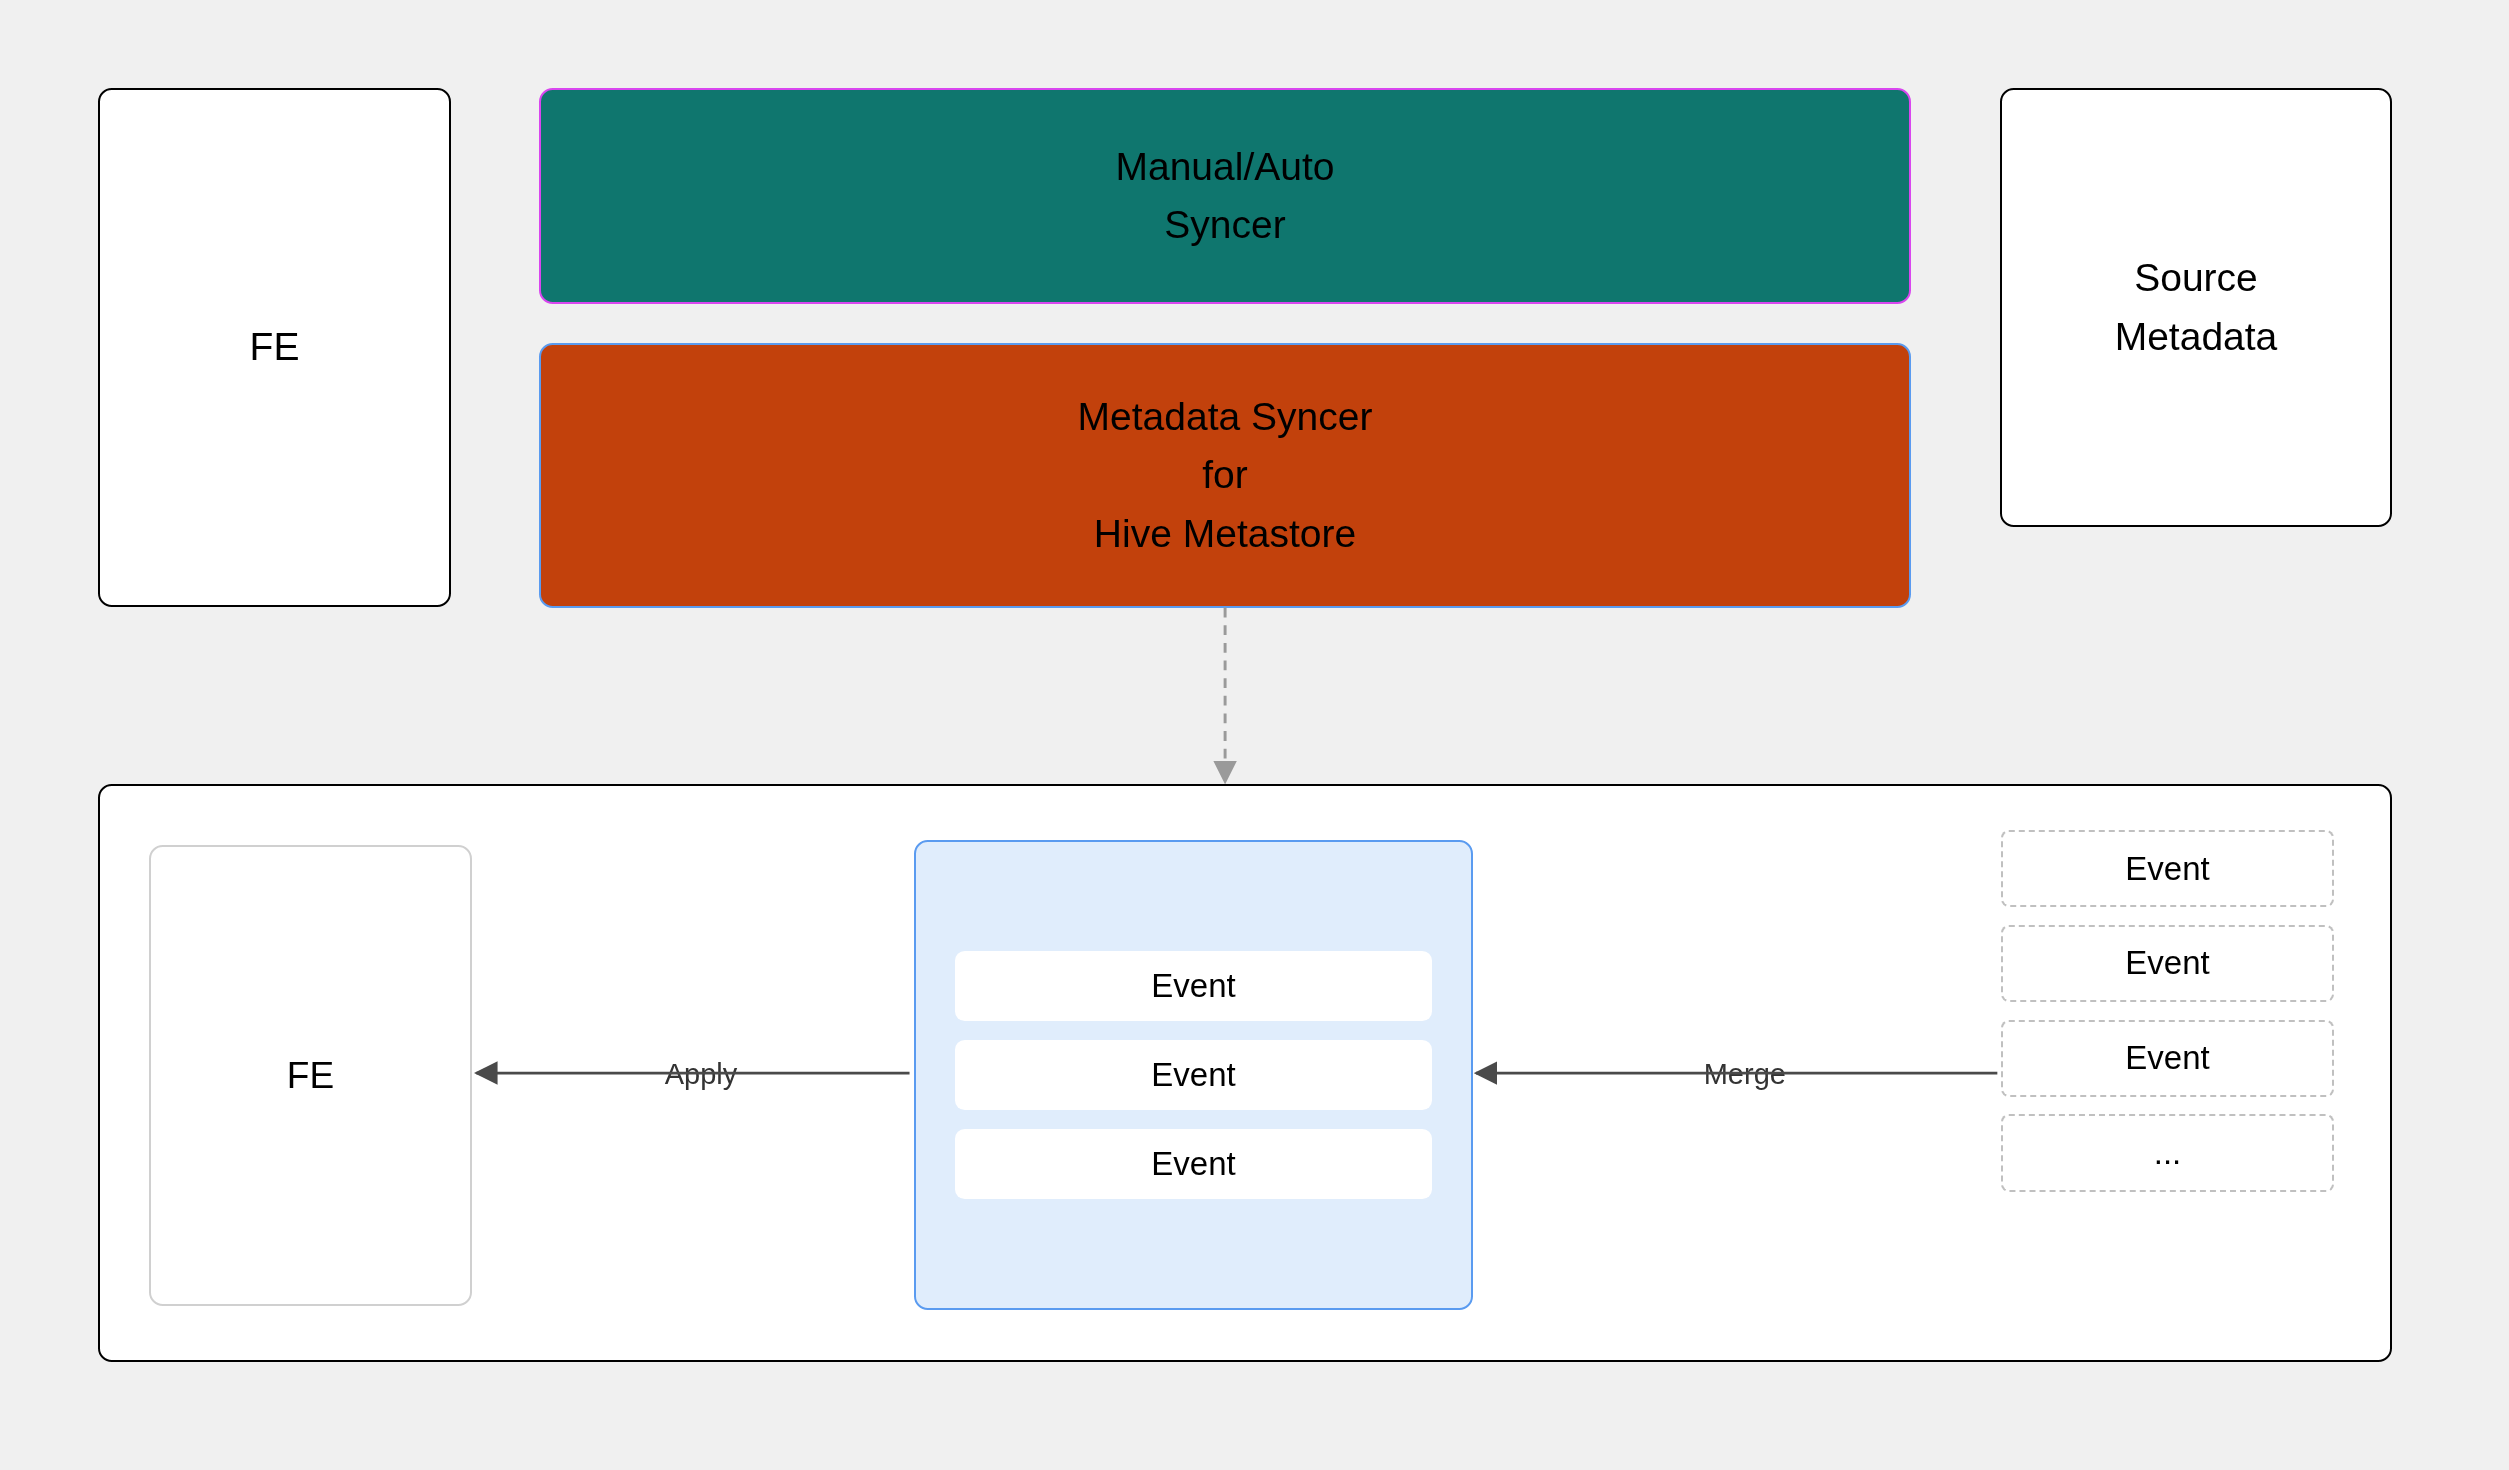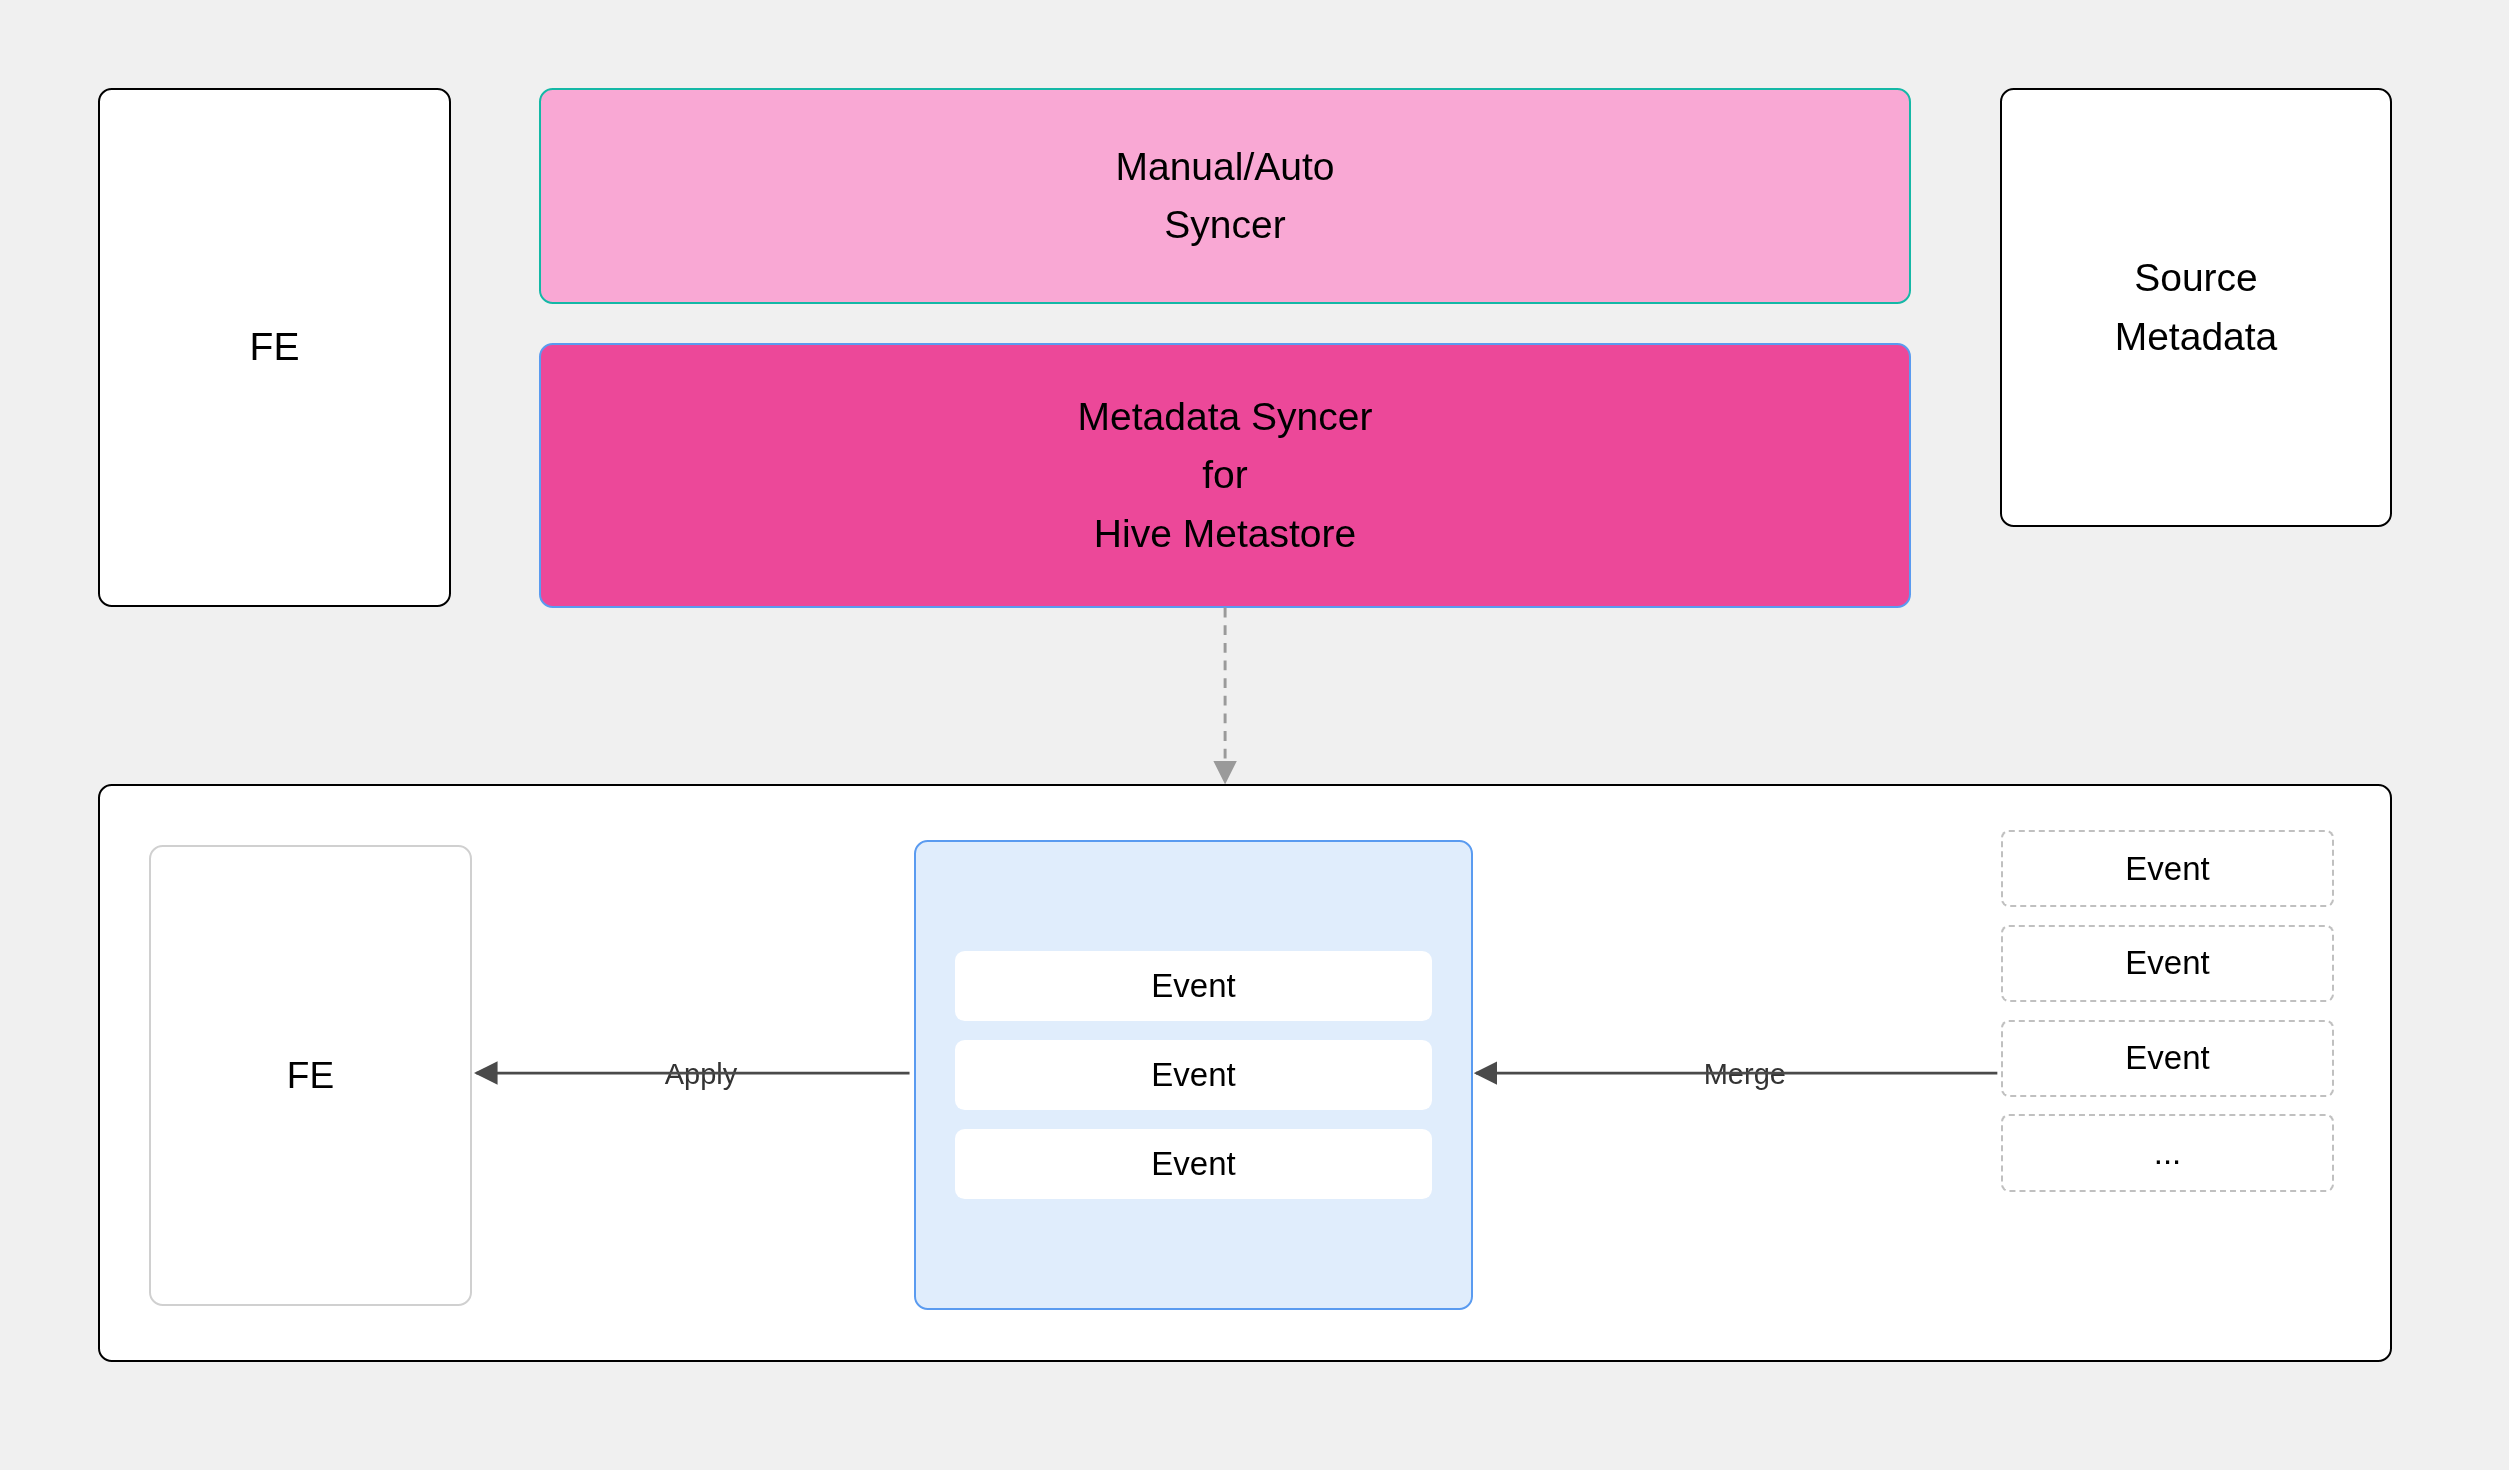--- a/index.html
+++ b/index.html
@@ -20,25 +20,25 @@
     justify-content: center;
     text-align: center;
     font-size: 39px;
     line-height: 1.5;
   }
   .white-box {
     background: #fff;
     border: 2px solid #000;
   }
   .cyan-box {
-    background: #f9a8d4;
-    border: 2px solid #14b8a6;
+    background: #0f766e;
+    border: 2px solid #d946ef;
   }
   .blue-box {
-    background: #ec4899;
+    background: #c2410c;
     border: 2px solid #5a9bf0;
   }
   .container-box {
     position: absolute;
     background: #fff;
     border: 2px solid #000;
     border-radius: 13.7px;
   }
   .inner-box {
     position: absolute;

